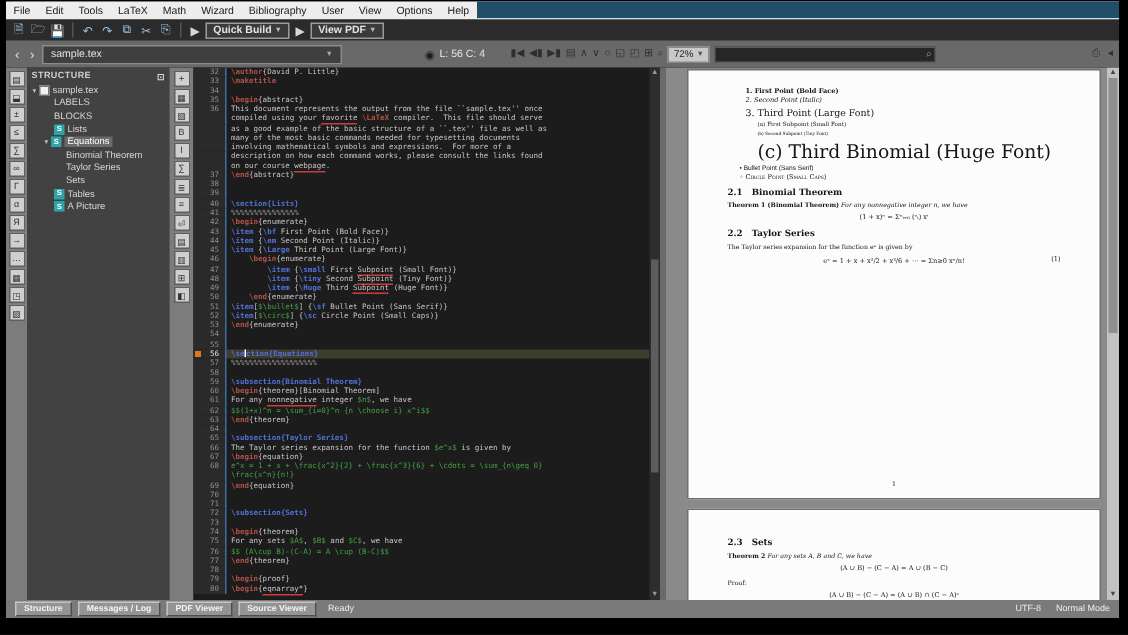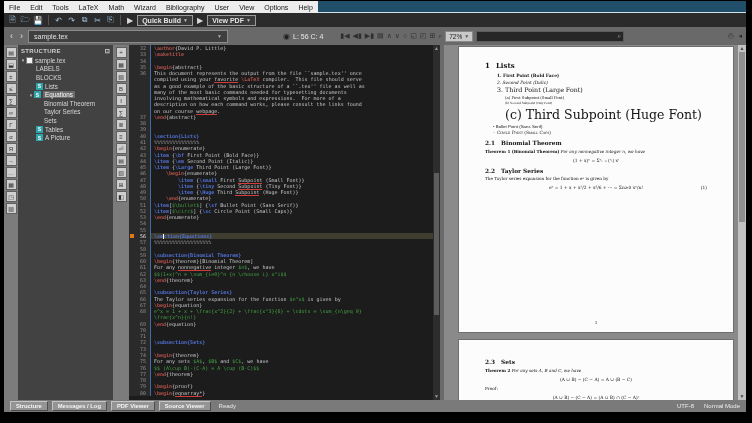--- a/index.html
+++ b/index.html
@@ -365,29 +365,26 @@
         <span class="sarr" style="bottom:0;">▼</span>
       </div>
     </div>
 
     <div class="splitter"></div>
 
     <div class="pdfpane">
       <div class="pdf-pages">
 
         <div class="page page1">
-          <div class="h1">
-            <span class="no">1</span><span>Lists</span>
-          </div>
           <div class="pli b">1. First Point (Bold Face)</div>
           <div class="pli i">2. Second Point (Italic)</div>
           <div class="pli lg">3. Third Point (Large Font)</div>
           <div class="pli sm">(a) First Subpoint (Small Font)</div>
           <div class="pli tn">(b) Second Subpoint (Tiny Font)</div>
-          <div class="pli hg">(c) Third Subpoint (Huge Font)</div>
+          <div class="pli hg">(c) Third Binomial (Huge Font)</div>
           <div class="pli sans">• Bullet Point (Sans Serif)</div>
           <div class="pli caps">◦ Circle Point (Small Caps)</div>
 
           <div class="h2">
             <span class="no">2.1</span><span>Binomial Theorem</span>
           </div>
           <div class="pbody">
             <span class="th">Theorem 1 (Binomial Theorem)</span><span class="it"> For any nonnegative integer n, we have</span>
           </div>
           <div class="peq">

